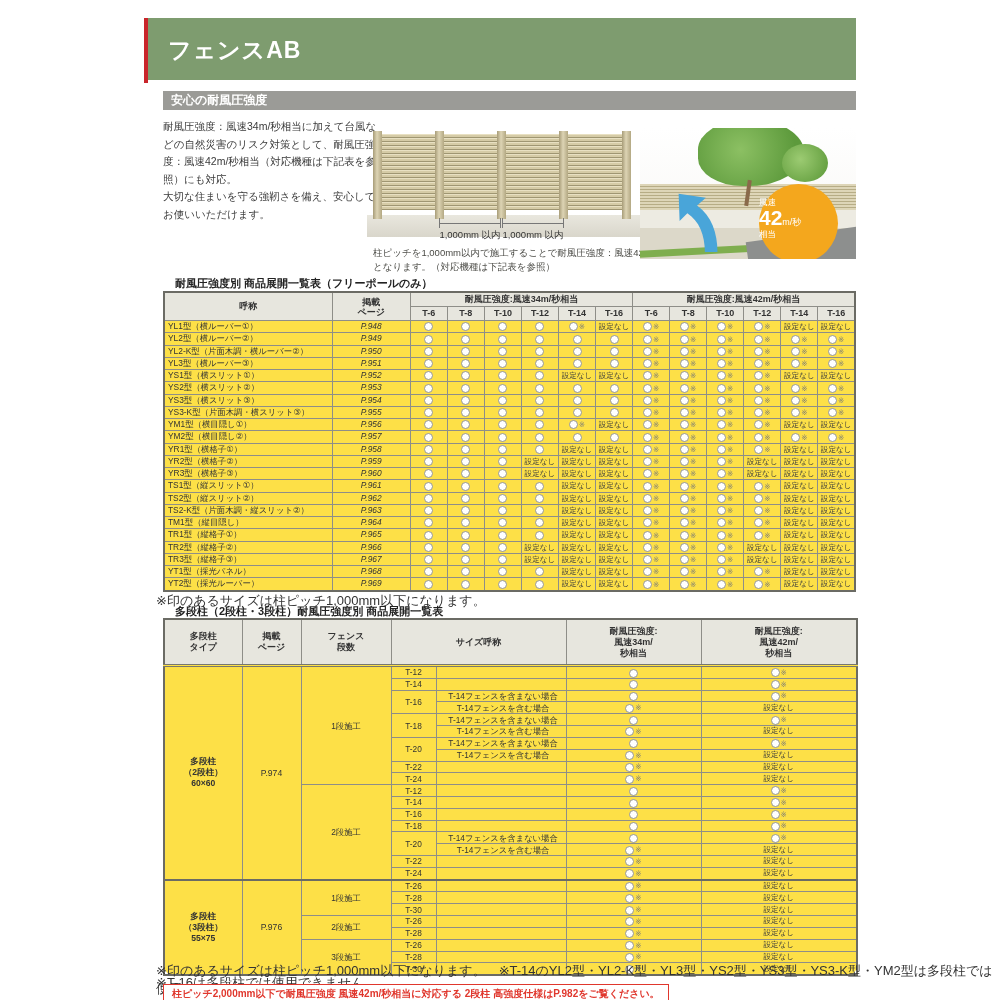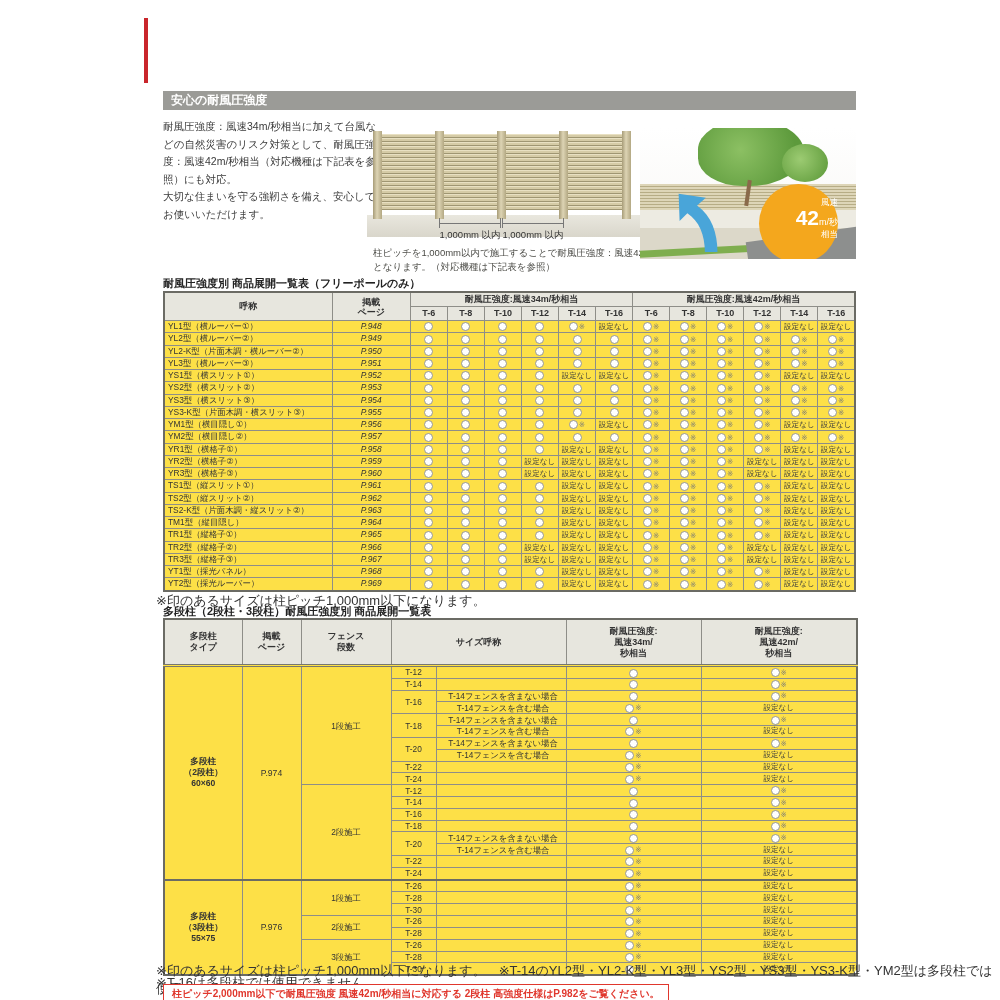--- a/index.html
+++ b/index.html
@@ -44,32 +44,32 @@
   .ground2{position:absolute;left:0;top:100px;width:216px;height:31px;background:#dcd8c9;}
   .grass{position:absolute;left:-6px;top:117px;width:230px;height:7px;background:#7fae4e;transform:rotate(-3deg);}
   .road{position:absolute;right:-22px;bottom:-16px;width:130px;height:42px;background:#8d8f8e;transform:rotate(-8deg);}
   .tree1{position:absolute;left:58px;top:-8px;width:106px;height:66px;border-radius:48% 52% 55% 45%;
          background:radial-gradient(circle at 40% 45%,#8cc063,#5d9a3c 75%);}
   .tree2{position:absolute;left:142px;top:16px;width:46px;height:38px;border-radius:50%;
          background:radial-gradient(circle at 40% 40%,#9ccb72,#69a344 75%);}
   .trunk{position:absolute;left:106px;top:52px;width:4px;height:26px;background:#8a6a4b;transform:rotate(8deg);}
   .arrow-svg{position:absolute;left:28px;top:60px;}
   .badge{position:absolute;left:119px;top:56px;width:79px;height:79px;border-radius:50%;
-         background:#f4a71d;color:#fff;text-align:right;box-sizing:border-box;padding-top:13px;}
+         background:#f4a71d;color:#fff;text-align:left;box-sizing:border-box;padding-top:13px;}
   .badge .b-small{display:block;font-size:8.5px;line-height:10px;}
   .badge .b-big{font-size:21px;font-weight:bold;line-height:22px;}
   .badge .b-unit{font-size:9px;}
 
   
   .tbl{border-collapse:collapse;table-layout:fixed;position:absolute;background:#fde047;}
   .tbl th,.tbl td{border:1px solid #8e8e88;padding:0;text-align:center;overflow:hidden;white-space:nowrap;}
   .tbl{border:2px solid #6b6b64;}
   .tbl thead th{background:#e7e6de;font-weight:bold;color:#333;}
 
-  .tbl-title{position:absolute;font-size:11px;font-weight:bold;color:#222;}
+  .tbl-title{position:absolute;font-size:11px;font-weight:bold;color:#222;margin-left:12px;}
   .t1-title{left:163px;top:276px;} .t2-title{left:163px;top:604px;}
 
   
   .table1{left:163px;top:291px;width:693px;}
   .table1 thead th{font-size:9px;height:13px;line-height:13px;}
   .table1 thead th.two{white-space:pre-line;line-height:10px;}
   .table1 tbody td{height:11px;line-height:11px;font-size:8.5px;}
   .table1 td.name{text-align:left;padding-left:3px;font-size:8.4px;}
   .table1 td.pg{font-size:8.4px;font-style:italic;}
 
@@ -93,20 +93,23 @@
 
   .warn{position:absolute;left:163px;top:984px;border:1px solid #e0372d;color:#e0372d;
         font-size:10px;font-weight:bold;padding:2px 8px;background:#fff;}
 </style>
 </head>
 <body>
 
 <div class="page">
 
   <div class="band-accent"></div>
+  <div class="band">
+    <div class="band-title">フェンスAB</div>
+  </div>
 
   <div class="section-bar">
     <span>安心の耐風圧強度</span>
   </div>
 
   <div class="intro">耐風圧強度：風速34m/秒相当に加えて台風などの自然災害のリスク対策として、耐風圧強度：風速42m/秒相当（対応機種は下記表を参照）にも対応。
 大切な住まいを守る強靭さを備え、安心してお使いいただけます。</div>
 
   <div class="fence-illo">
     <div class="fence-ground"></div>

